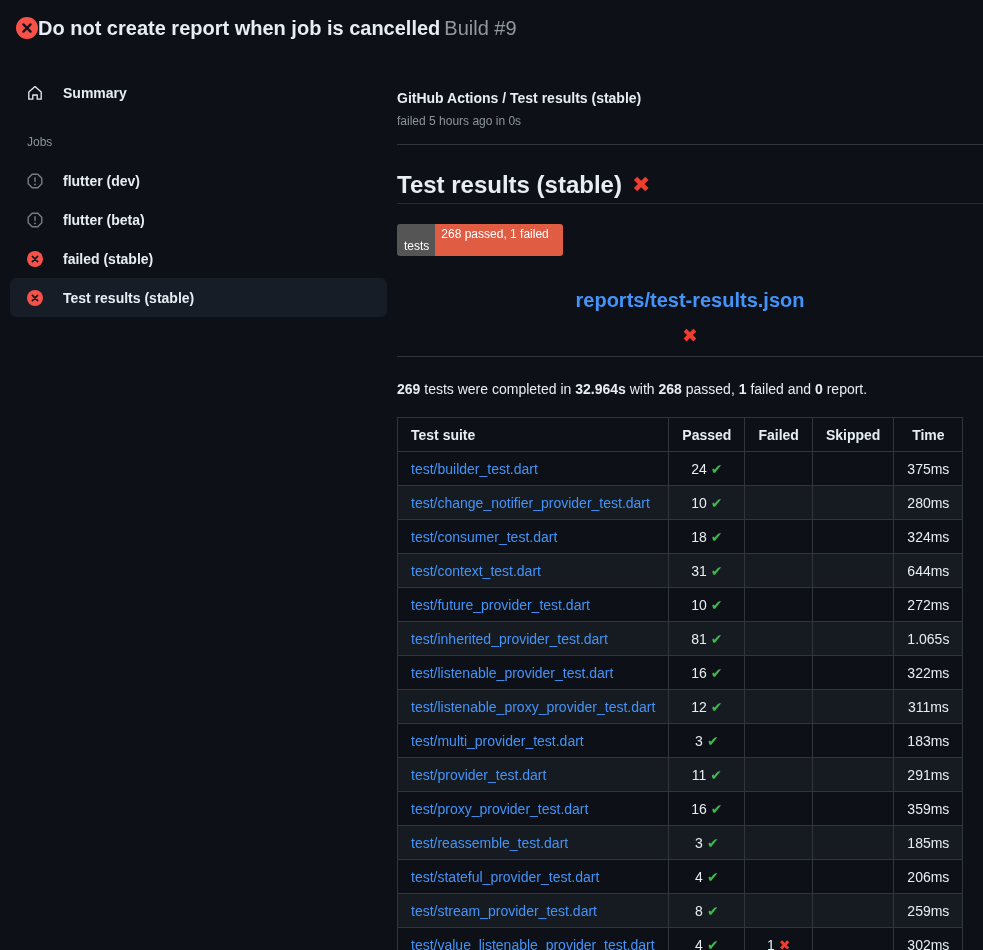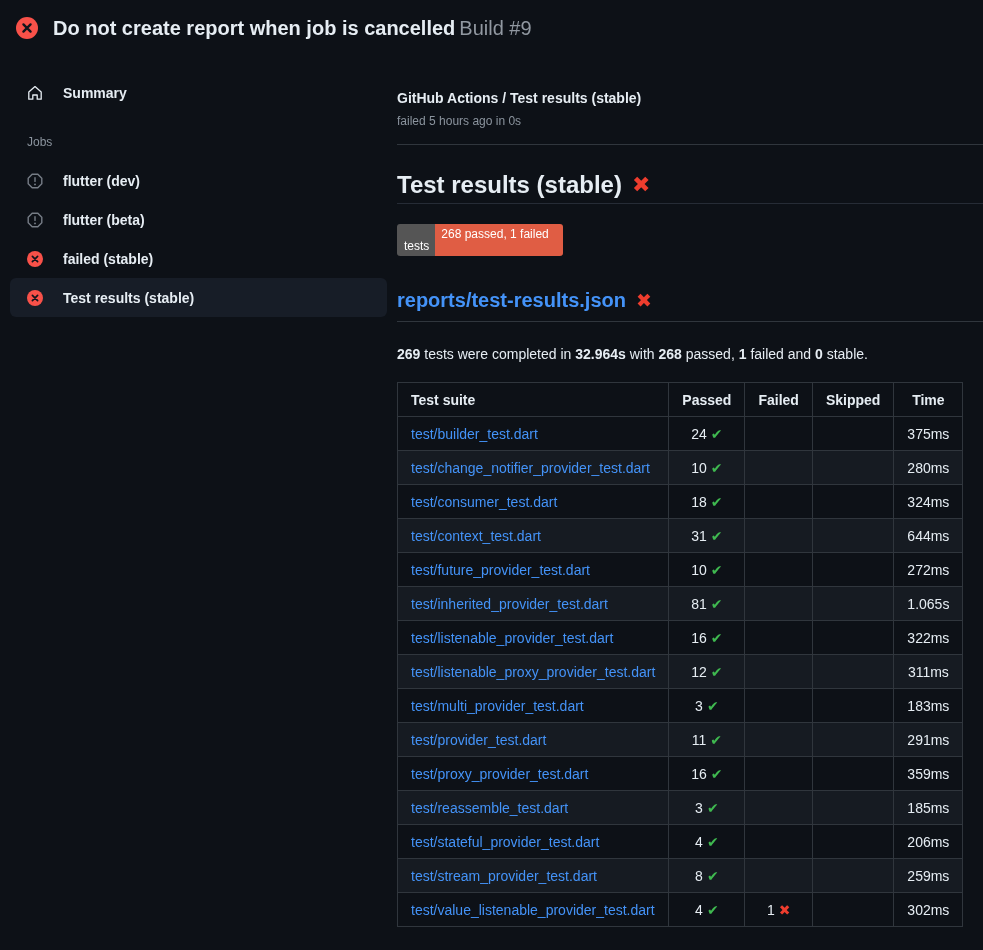--- a/index.html
+++ b/index.html
@@ -8,21 +8,20 @@
     background: #0d1117;
     color: #e6edf3;
     font-family: "Liberation Sans", "DejaVu Sans", sans-serif;
     font-size: 14px;
   }
 
   
   .page-header {
     display: flex;
     align-items: center;
-    gap: 15px;
     padding: 16px 16px 12px 16px;
   }
   .page-header .status-circle { width: 22px; height: 22px; flex: none; display: block; }
   .page-header h1 {
     font-size: 20px;
     font-weight: 700;
     color: #e6edf3;
     line-height: 24px;
     white-space: nowrap;
   }
@@ -87,20 +86,21 @@
   .report-heading {
     margin-top: 32px;
     font-size: 20px;
     font-weight: 700;
     line-height: 25px;
     display: flex;
     align-items: center;
     gap: 10px;
     border-bottom: 1px solid #30363d;
     padding-bottom: 8px;
+    flex-direction: column;
   }
   .report-heading a { color: #4493f8; text-decoration: none; cursor: pointer; }
   .report-heading .cross-mark { font-size: 19px; }
 
   .summary-line { margin-top: 22px; font-size: 14px; line-height: 20px; color: #e6edf3; }
   .summary-line b { font-weight: 700; }
 
   
   table.results {
     margin-top: 18px;
@@ -198,21 +198,21 @@
     <div class="badge">
       <span class="badge-label">tests</span>
       <span class="badge-value">268 passed, 1 failed</span>
     </div>
 
     <h3 class="report-heading">
       <a>reports/test-results.json</a>
       <span class="cross-mark">✖</span>
     </h3>
 
-    <p class="summary-line"><b>269</b><span> tests were completed in </span><b>32.964s</b><span> with </span><b>268</b><span> passed, </span><b>1</b><span> failed and </span><b>0</b><span> stable.</span></p>
+    <p class="summary-line"><b>269</b><span> tests were completed in </span><b>32.964s</b><span> with </span><b>268</b><span> passed, </span><b>1</b><span> failed and </span><b>0</b><span> report.</span></p>
 
     <table class="results">
       <colgroup>
         <col style="width:273px">
           <col style="width:71px">
           <col style="width:65px">
           <col style="width:79px">
           <col style="width:66px">
       </colgroup>
       <thead>

